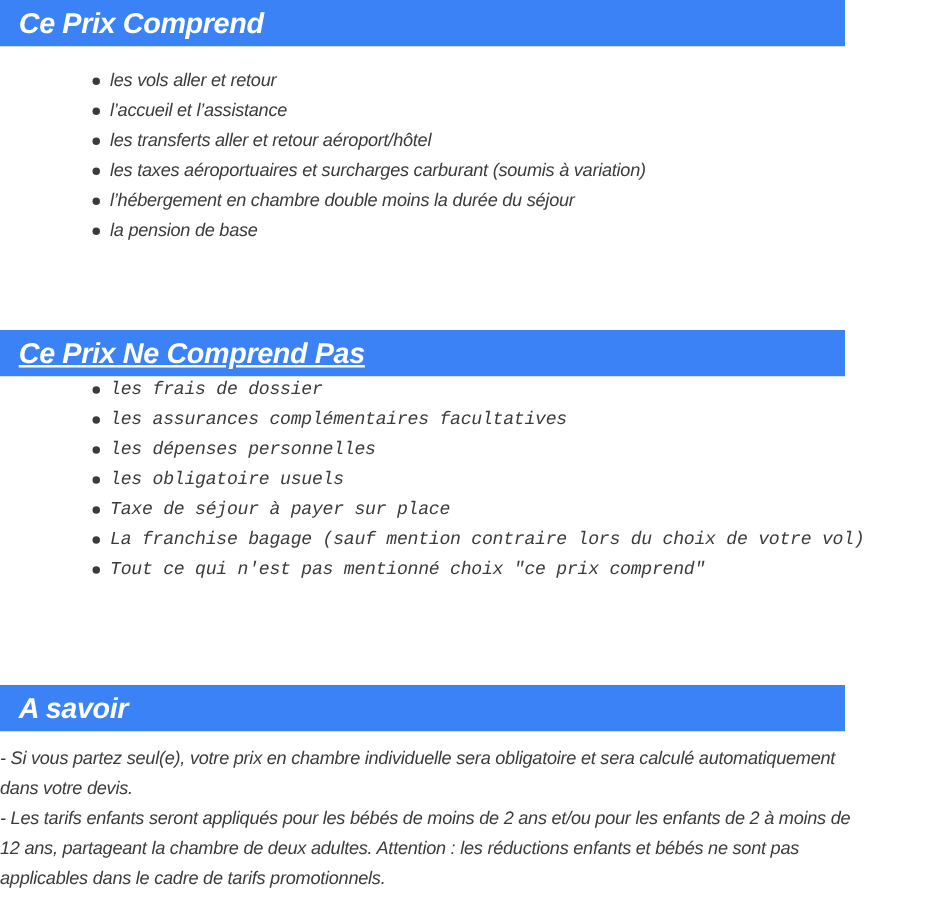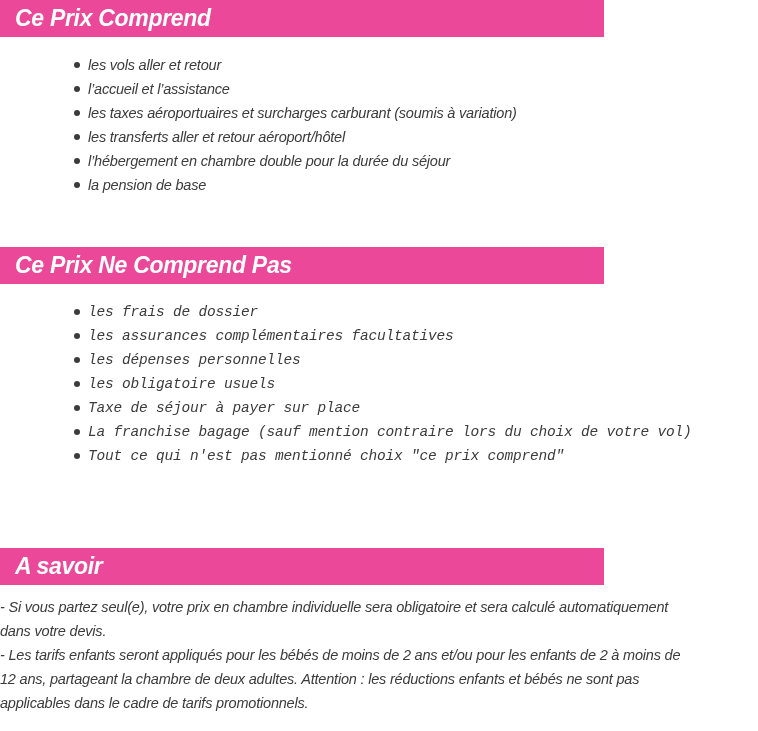--- a/index.html
+++ b/index.html
@@ -11,23 +11,23 @@
       width: 758px;
       height: 731px;
       overflow: hidden;
       font-family: "Liberation Sans", "DejaVu Sans", sans-serif;
       color: #3b3b3b;
       position: relative;
     }
     .section-header {
       position: absolute;
       left: 0;
-      width: 604px;
+      width: 676px;
       height: 37px;
-      background: #ec4899;
+      background: #3b82f6;
       color: #ffffff;
       font-style: italic;
       font-weight: bold;
       font-size: 23px;
       line-height: 37px;
       padding-left: 15px;
       box-sizing: border-box;
       letter-spacing: -0.3px;
     }
     .bullet-list {
@@ -73,27 +73,27 @@
       margin: 0;
     }
   </style>
 </head>
 <body>
 
 <div class="section-header" style="top:0;">Ce Prix Comprend</div>
 <ul class="bullet-list" style="top:53px;">
   <li><span class="dot"></span><span>les vols aller et retour</span></li>
   <li><span class="dot"></span><span>l’accueil et l’assistance</span></li>
+  <li><span class="dot"></span><span>les transferts aller et retour aéroport/hôtel</span></li>
   <li><span class="dot"></span><span>les taxes aéroportuaires et surcharges carburant (soumis à variation)</span></li>
-  <li><span class="dot"></span><span>les transferts aller et retour aéroport/hôtel</span></li>
-  <li><span class="dot"></span><span>l’hébergement en chambre double pour la durée du séjour</span></li>
+  <li><span class="dot"></span><span>l’hébergement en chambre double moins la durée du séjour</span></li>
   <li><span class="dot"></span><span>la pension de base</span></li>
 </ul>
 
-<div class="section-header" style="top:247px;">Ce Prix Ne Comprend Pas</div>
+<div class="section-header" style="top:264px;text-decoration:underline;">Ce Prix Ne Comprend Pas</div>
 <ul class="bullet-list" style="top:300px;font-family:Liberation Mono, monospace;">
   <li><span class="dot"></span><span>les frais de dossier</span></li>
   <li><span class="dot"></span><span>les assurances complémentaires facultatives</span></li>
   <li><span class="dot"></span><span>les dépenses personnelles</span></li>
   <li><span class="dot"></span><span>les obligatoire usuels</span></li>
   <li><span class="dot"></span><span>Taxe de séjour à payer sur place</span></li>
   <li><span class="dot"></span><span>La franchise bagage (sauf mention contraire lors du choix de votre vol)</span></li>
   <li><span class="dot"></span><span>Tout ce qui n'est pas mentionné choix "ce prix comprend"</span></li>
 </ul>
 

